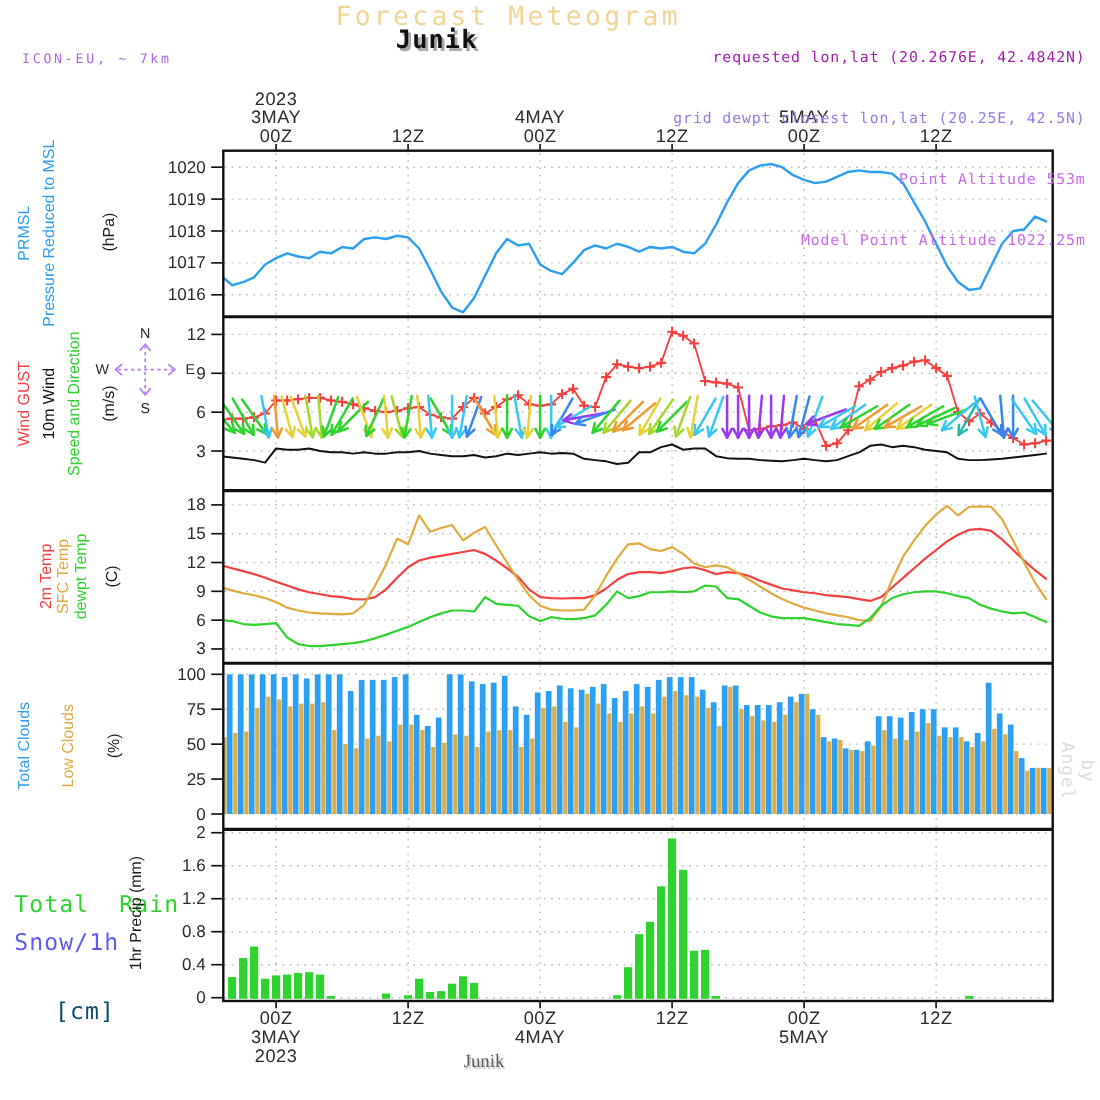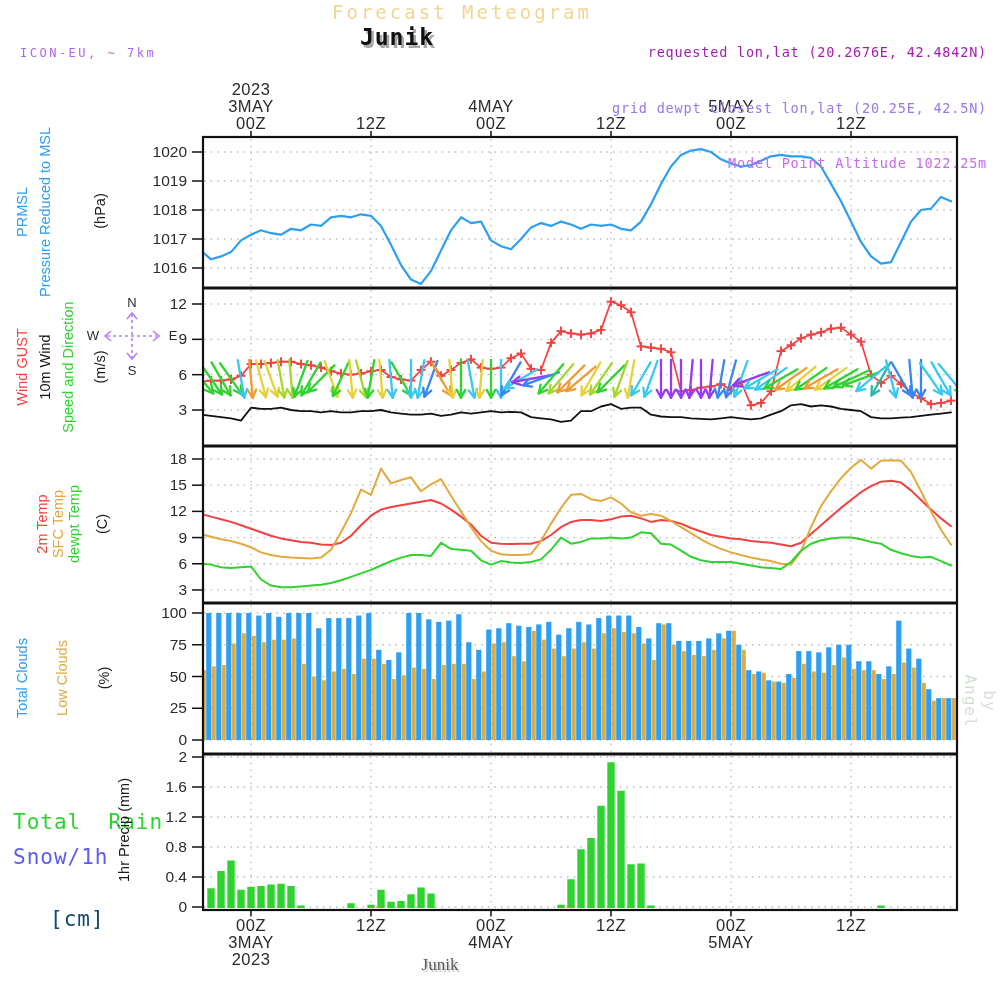--- a/index.html
+++ b/index.html
@@ -1,19 +1,19 @@
 <!DOCTYPE html>
 <html><head>
 <meta charset="utf-8">
 <style>
   html,body{margin:0;padding:0;background:#fff;}
   body{width:1000px;height:1000px;overflow:hidden;position:relative;font-family:"DejaVu Sans Mono",monospace;}
   .fig{position:absolute;left:0;top:0;width:1000px;height:1000px;background:#ffffff;}
   #chart{position:absolute;left:0;top:0;}
-  .banner{position:absolute;left:462px;top:1px;transform:translateX(-50%);font-size:19px;letter-spacing:3px;white-space:pre;}
+  .banner{position:absolute;left:462px;top:1px;transform:translateX(-50%);font-size:24px;letter-spacing:3px;white-space:pre;}
   .station{position:absolute;left:397px;top:24px;transform:translateX(-50%);font-size:23px;font-weight:bold;letter-spacing:1px;color:#111;text-shadow:2.5px 2.5px 0 #a9a9a9;}
   .model{position:absolute;left:20px;top:46px;font-size:12px;letter-spacing:2.5px;}
   .hdr{position:absolute;right:13px;top:6px;text-align:right;font-size:13.5px;letter-spacing:0.8px;line-height:18.5px;white-space:pre;}
   .vlab{position:absolute;transform:translate(-50%,-50%) rotate(-90deg);white-space:nowrap;font-family:"Liberation Sans",sans-serif;font-size:14.5px;}
   .hlab{position:absolute;font-size:21px;letter-spacing:1px;white-space:pre;}
   .compass{position:absolute;left:85px;top:292px;}
   .watermark{position:absolute;left:938px;top:682px;width:84px;text-align:center;transform:rotate(90deg);font-size:16px;letter-spacing:1px;}
   .footer-station{position:absolute;left:440px;top:955px;transform:translateX(-50%);font-family:"Liberation Serif",serif;font-size:17px;color:#5a5a5a;text-shadow:1.5px 1.5px 0 #cfcfcf;}
   .grid{stroke:#bdbdbd;stroke-width:1.3;stroke-dasharray:1.6 5;fill:none;}
   text{fill:#2a2a2a;font-family:"Liberation Sans",sans-serif;}
@@ -769,20 +769,21 @@
       </g>
     </svg>
 
   <div class="banner" style="color: rgb(240, 213, 149);">Forecast Meteogram</div>
   <div class="station">Junik</div>
   <div class="model" style="color: rgb(173, 102, 232);">ICON-EU, ~ 7km</div>
 
   <div class="hdr">
     <div style="color: #a21caf;">requested lon,lat (20.2676E, 42.4842N)</div>
     <div style="color: rgb(152, 120, 232);">grid dewpt closest lon,lat (20.25E, 42.5N)</div>
+    <div style="color: rgb(199, 106, 240);">Point Altitude 553m</div>
     <div style="color: rgb(199, 106, 240);">Model Point Altitude 1022.25m</div>
   </div>
 
   <div class="vlab" style="left: 22px; top: 212px; color: rgb(45, 159, 242);">PRMSL</div>
   <div class="vlab" style="left: 45px; top: 212px; color: rgb(45, 159, 242);">Pressure Reduced to MSL</div>
   <div class="vlab" style="left: 100px; top: 211px; color: rgb(26, 26, 26);">(hPa)</div>
 
   <div class="vlab" style="left: 22px; top: 367px; color: rgb(245, 64, 64);">Wind GUST</div>
   <div class="vlab" style="left: 45px; top: 367px; color: rgb(17, 17, 17);">10m Wind</div>
   <div class="vlab" style="left: 68px; top: 367px; color: rgb(46, 211, 46);">Speed and Direction</div>

